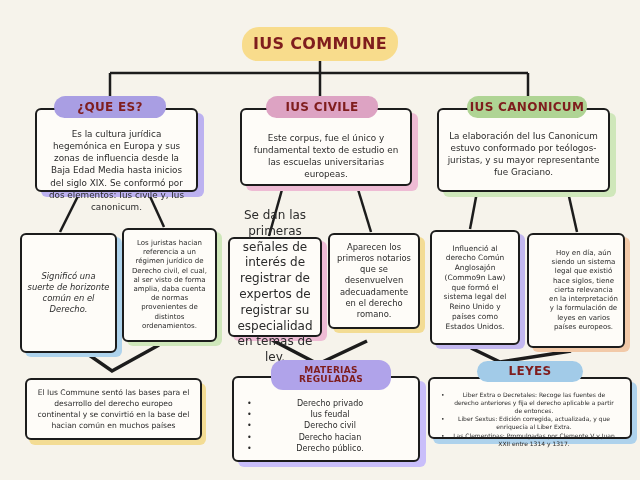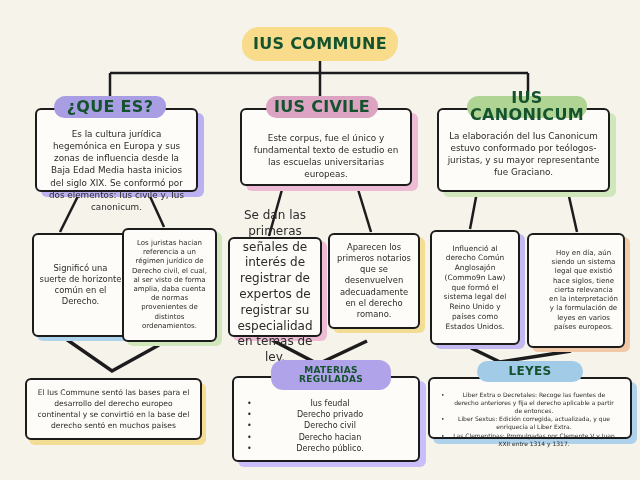--- a/index.html
+++ b/index.html
@@ -7,46 +7,46 @@
     width:640px;height:480px;position:relative;overflow:hidden;
     background:#f6f3eb;
     font-family:"DejaVu Sans","Liberation Sans",sans-serif;
     color:#222;
   }
   .abs{position:absolute;box-sizing:border-box;}
   svg.connectors{position:absolute;left:0;top:0;z-index:0;pointer-events:none;}
 
   .pill{
     z-index:2;display:flex;align-items:center;justify-content:center;
-    font-weight:800;color:#14532d;text-align:center;line-height:1.05;
+    font-weight:800;color:#7f1d1d;text-align:center;line-height:1.05;
     letter-spacing:.3px;
   }
   .title-pill{
     left:242px;top:27px;width:156px;height:34px;
     background:#f8dc8c;border-radius:17px 14px 18px 15px;
     font-size:16px;
   }
-  .sec-pill{font-size:16px;height:22px;border-radius:12px 10px 12px 11px;}
+  .sec-pill{font-size:12px;height:22px;border-radius:12px 10px 12px 11px;}
   .pill-quees{left:54px;top:96px;width:112px;background:#a99ee3;}
   .pill-civile{left:266px;top:96px;width:112px;background:#dda3c3;}
   .pill-canonicum{left:467px;top:96px;width:120px;background:#afd494;}
   .pill-materias{left:271px;top:360px;width:120px;height:30px;background:#b0a3ea;font-size:9px;border-radius:12px;}
   .pill-leyes{left:477px;top:361px;width:106px;height:21px;background:#a2cbe8;font-size:12px;border-radius:11px;}
 
   .card{
     z-index:1;background:#fefcf8;border:2px solid #1c1c1c;border-radius:6px;
     text-align:center;color:#2b2b2b;
   }
   .main-card{padding:18px 8px 20px 8px;font-size:8.8px;line-height:1.38;}
   .box-quees{left:35px;top:108px;width:163px;height:84px;box-shadow:6px 5px 0 #bcb1f0;}
   .box-civile{left:240px;top:108px;width:172px;height:78px;box-shadow:6px 5px 0 #eebbd4;padding-top:22px;}
   .box-canonicum{left:437px;top:108px;width:173px;height:84px;box-shadow:6px 5px 0 #cfe7ba;padding-top:20px;}
 
   .note{display:flex;align-items:center;justify-content:center;padding:4px 5px;line-height:1.32;}
-  .note-1{left:32px;top:233px;width:97px;height:104px;font-size:8.4px;box-shadow:5px 4px 0 #aed3ec;}
+  .note-1{left:20px;top:233px;width:97px;height:120px;font-size:8.4px;box-shadow:5px 4px 0 #aed3ec;font-style:italic;}
   .note-2{left:122px;top:228px;width:95px;height:114px;font-size:7px;box-shadow:5px 4px 0 #cfe7ba;}
   .note-3{left:228px;top:237px;width:94px;height:100px;font-size:12px;box-shadow:5px 4px 0 #eebbd4;}
   .note-4{left:328px;top:233px;width:92px;height:96px;font-size:8.4px;box-shadow:5px 4px 0 #f3dc94;}
   .note-5{left:430px;top:230px;width:90px;height:115px;font-size:7.4px;box-shadow:5px 4px 0 #c3b8f0;}
   .note-6{left:527px;top:233px;width:98px;height:115px;font-size:7px;box-shadow:5px 4px 0 #f2c9a8;padding-left:20px;}
 
   .box-conclusion{
     left:25px;top:378px;width:177px;height:62px;
     display:flex;align-items:center;justify-content:center;
     font-size:7.6px;line-height:1.45;padding:4px 10px;
@@ -93,27 +93,27 @@
 <div class="abs pill sec-pill pill-canonicum">IUS CANONICUM</div>
 <div class="abs card main-card box-canonicum">La elaboración del Ius Canonicum estuvo conformado por teólogos-juristas, y su mayor representante fue Graciano.</div>
 
 <div class="abs card note note-1">Significó una suerte de horizonte común en el Derecho.</div>
 <div class="abs card note note-2">Los juristas hacian referencia a un régimen jurídico de Derecho civil, el cual, al ser visto de forma amplia, daba cuenta de normas provenientes de distintos ordenamientos.</div>
 <div class="abs card note note-3">Se dan las primeras señales de interés de registrar de expertos de registrar su especialidad en temas de ley.</div>
 <div class="abs card note note-4">Aparecen los primeros notarios que se desenvuelven adecuadamente en el derecho romano.</div>
 <div class="abs card note note-5">Influenció al derecho Común Anglosajón (Commo9n Law) que formó el sistema legal del Reino Unido y países como Estados Unidos.</div>
 <div class="abs card note note-6">Hoy en día, aún siendo un sistema legal que existió hace siglos, tiene cierta relevancia en la interpretación y la formulación de leyes en varios países europeos.</div>
 
-<div class="abs card box-conclusion">El Ius Commune sentó las bases para el desarrollo del derecho europeo continental y se convirtió en la base del derecho sentó en muchos países</div>
+<div class="abs card box-conclusion">El Ius Commune sentó las bases para el desarrollo del derecho europeo continental y se convirtió en la base del hacian común en muchos países</div>
 
 <div class="abs pill pill-materias">MATERIAS REGULADAS</div>
 <div class="abs card box-materias">
   <ul class="blist materias-list">
+      <li>Derecho privado</li>
       <li>Ius feudal</li>
-      <li>Derecho privado</li>
       <li>Derecho civil</li>
       <li>Derecho hacian</li>
       <li>Derecho público.</li>
     </ul>
 </div>
 
 <div class="abs pill pill-leyes">LEYES</div>
 <div class="abs card box-leyes">
   <ul class="blist leyes-list">
       <li>Liber Extra o Decretales: Recoge las fuentes de derecho anteriores y fija el derecho aplicable a partir de entonces.</li>

